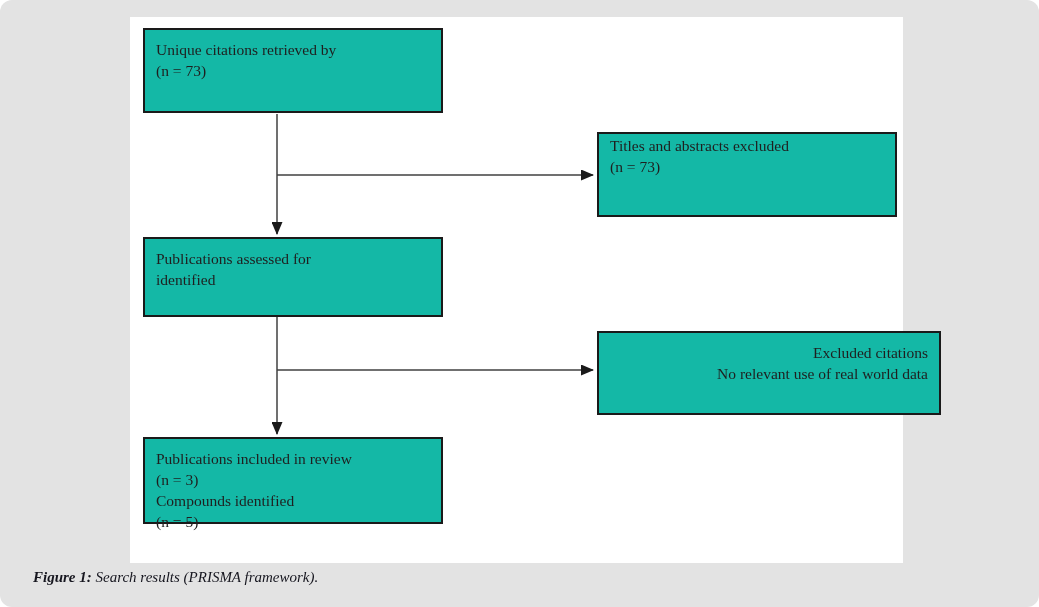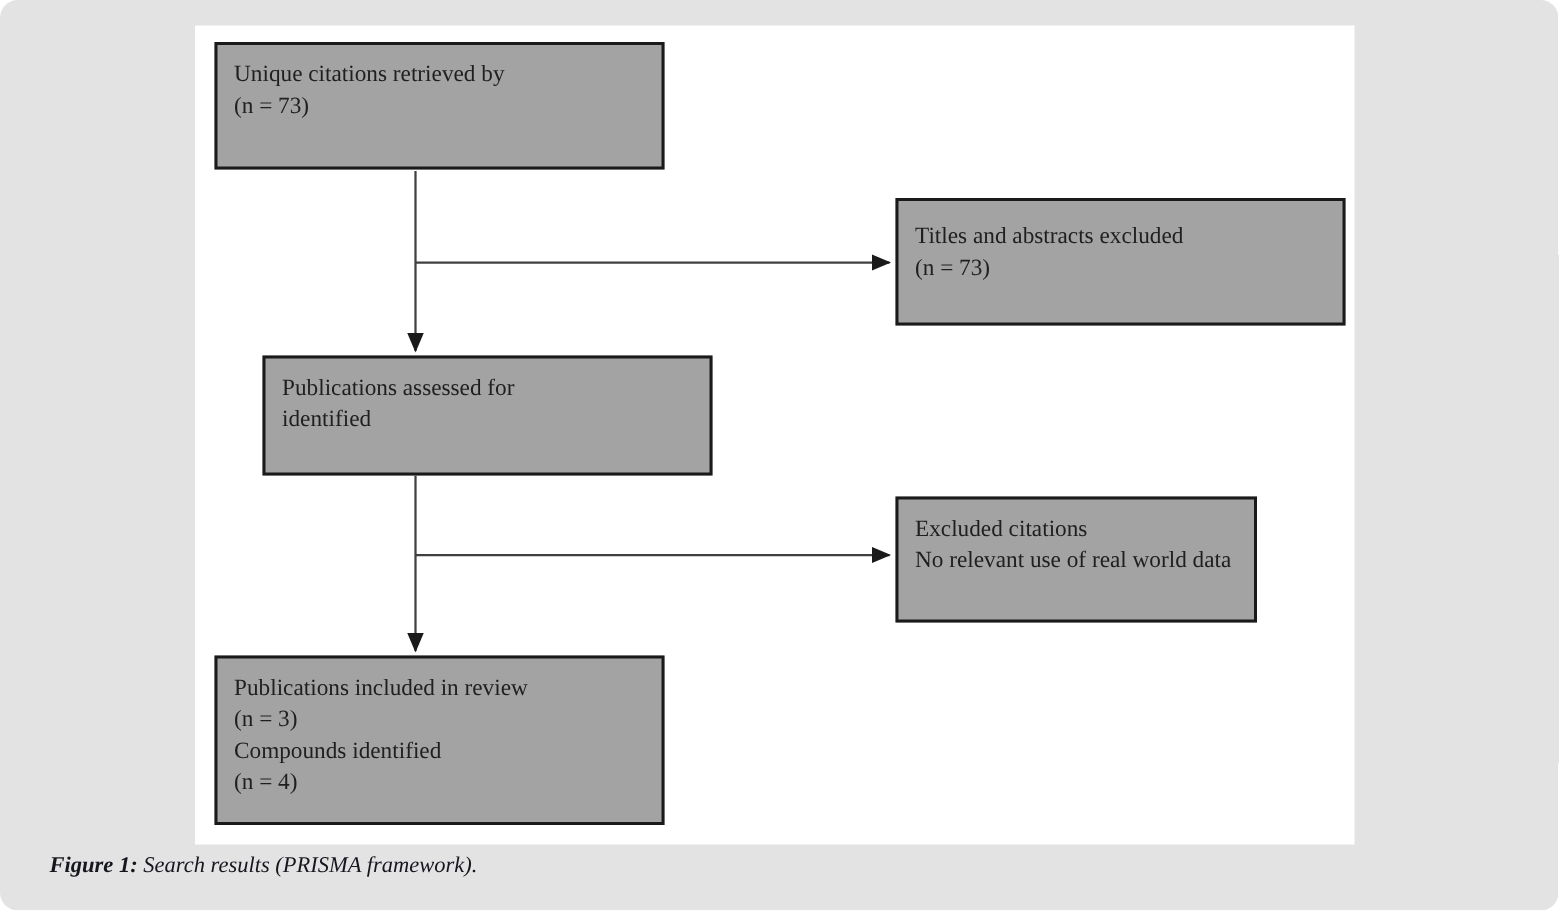--- a/index.html
+++ b/index.html
@@ -31,32 +31,32 @@
   }
   .arrows {
     position: absolute;
     left: 0;
     top: 0;
     pointer-events: none;
   }
   .node {
     position: absolute;
     box-sizing: border-box;
-    background: #a3a3a3;
+    background: #14b8a6;
     border: 2px solid #1a1a1a;
     padding: 9px 11px;
     font-size: 15.5px;
     line-height: 21px;
     color: #1f1f1f;
   }
   .box-retrieved   { left: 13px;  top: 11px;  width: 300px; height: 85px;  }
-  .box-titles      { left: 467px; top: 115px; width: 300px; height: 85px;  padding-top: 13px; }
-  .box-assessed    { left: 13px;  top: 220px; width: 300px; height: 80px; margin-left: 32px;  }
-  .box-excluded    { left: 467px; top: 314px; width: 241px; height: 84px;  }
-  .box-included    { left: 13px;  top: 420px; width: 300px; height: 113px; }
+  .box-titles      { left: 467px; top: 115px; width: 300px; height: 85px;  padding-top: 1px; }
+  .box-assessed    { left: 13px;  top: 220px; width: 300px; height: 80px;  }
+  .box-excluded    { left: 467px; top: 314px; width: 344px; height: 84px; text-align: right;  }
+  .box-included    { left: 13px;  top: 420px; width: 300px; height: 87px; }
   .caption {
     position: absolute;
     left: 33px;
     top: 568px;
     font-size: 15px;
     line-height: 19px;
     color: #16161f;
     font-style: italic;
   }
   .caption-label { font-weight: 700; }
@@ -98,21 +98,21 @@
 
     <div class="node box-excluded">
       <div>Excluded citations</div>
       <div>No relevant use of real world data</div>
     </div>
 
     <div class="node box-included">
       <div>Publications included in review</div>
       <div>(n = 3)</div>
       <div>Compounds identified</div>
-      <div>(n = 4)</div>
+      <div>(n = 5)</div>
     </div>
 
   </div>
 
   <div class="caption">
     <span class="caption-label">Figure 1:</span><span> Search results (PRISMA framework).</span>
   </div>
 </div>
 
 </body></html>

